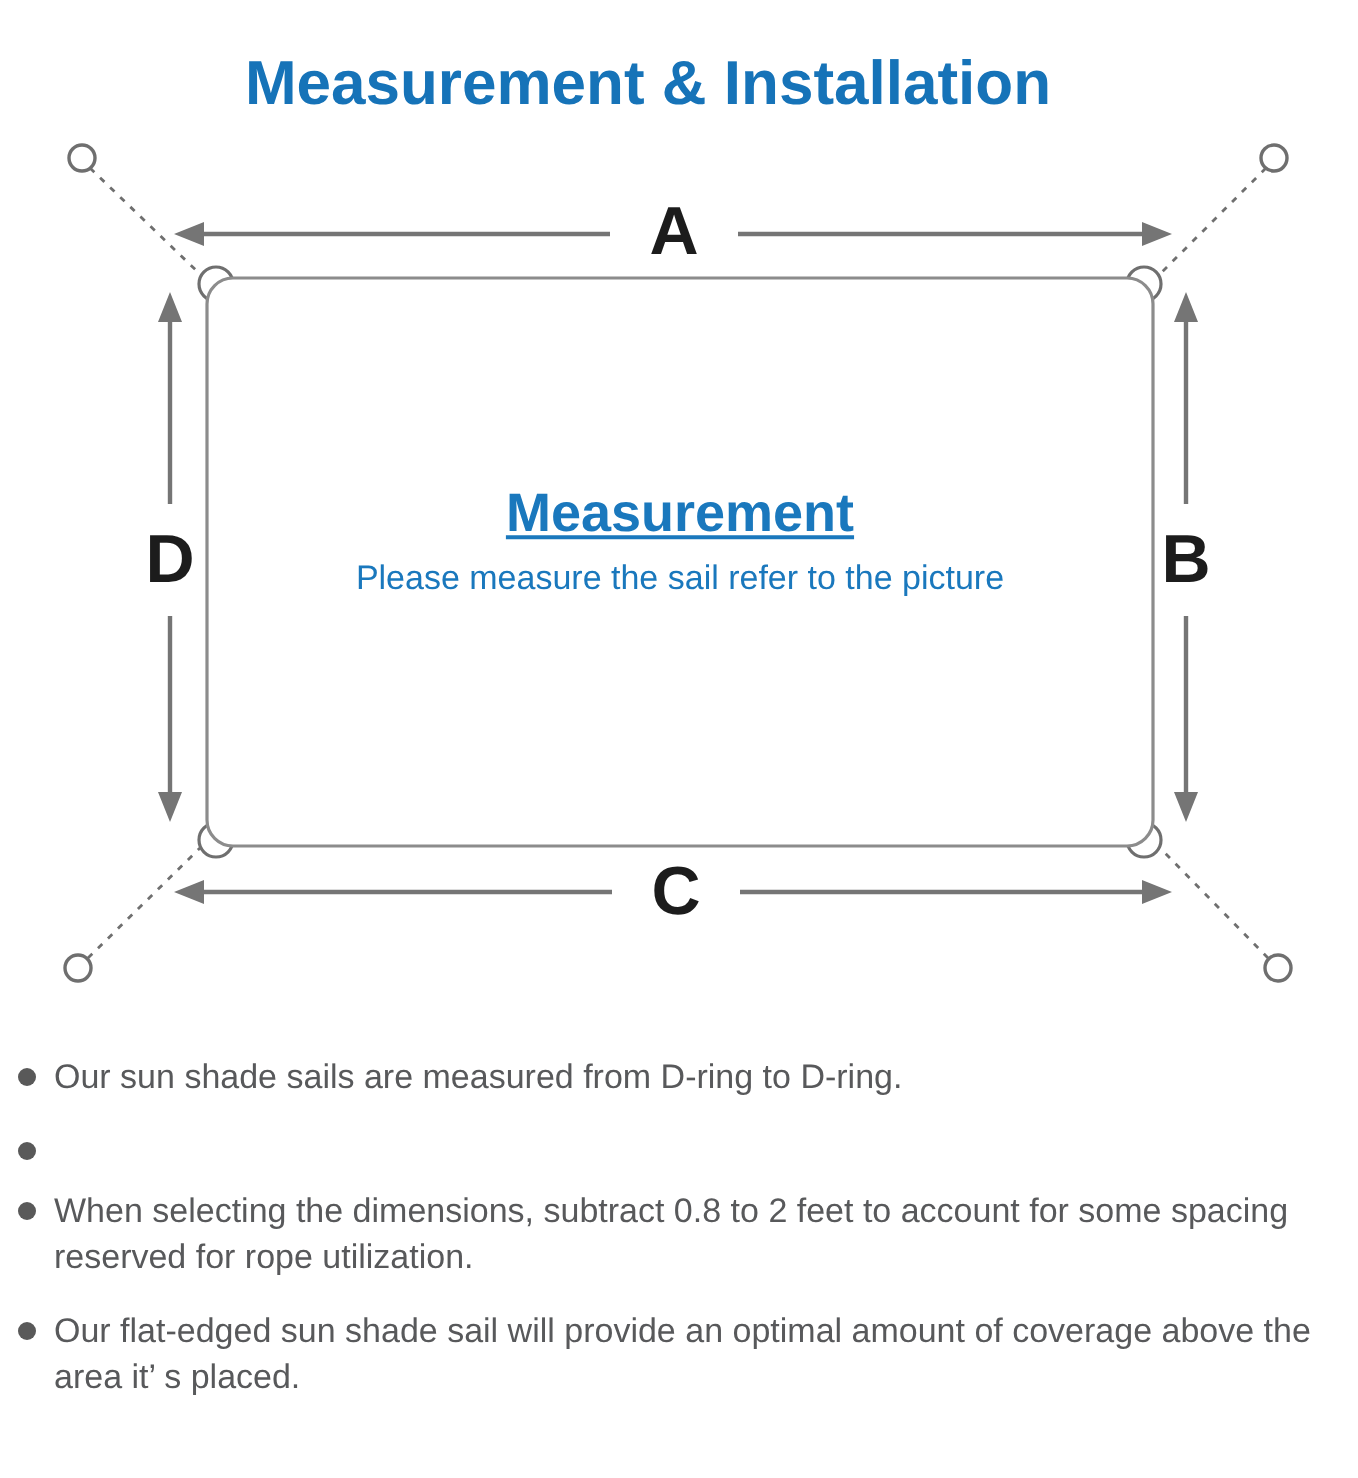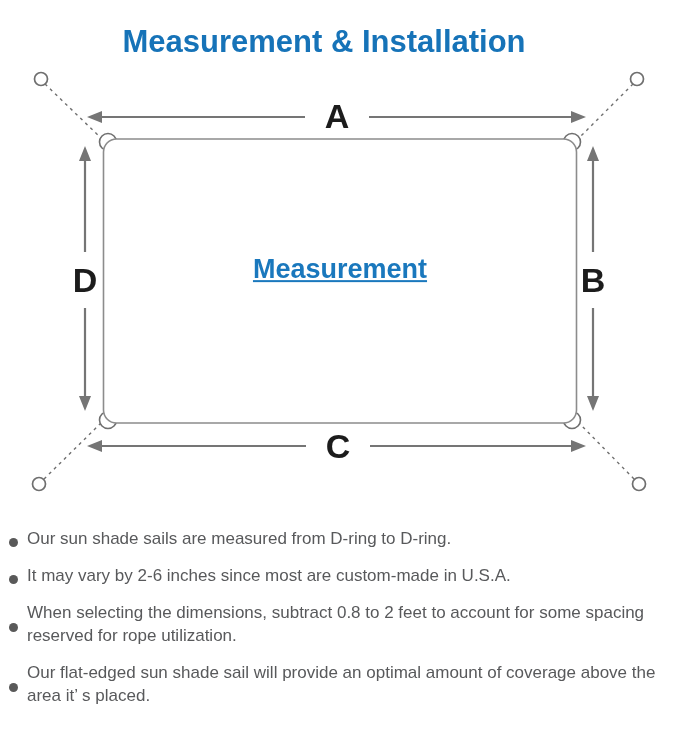--- a/index.html
+++ b/index.html
@@ -19,21 +19,21 @@
   }
   .center-text{
     position:absolute;left:340px;top:270px;transform:translate(-50%,-50%);
     text-align:center;white-space:nowrap;
   }
   .center-title{font-size:27px;font-weight:bold;color:#1a78bd;line-height:1.25;text-decoration:underline;}
   .center-subtitle{font-size:17px;color:#1a78bd;margin-top:5px;}
   .notes{
     position:absolute;left:9px;top:527px;width:666px;
   }
-  .note-row{display:flex;align-items:center;margin-bottom:14px;}
+  .note-row{display:flex;align-items:flex-start;margin-bottom:14px;}
   .note-dot{
     flex:0 0 auto;width:9px;height:9px;border-radius:50%;
     background:#595959;margin:7px 9px 0 0;
   }
   .note-text{
     font-size:17px;line-height:23px;color:#58595b;
   }
 </style>
 </head>
 <body>
@@ -89,30 +89,30 @@
   </g>
 </svg>
 
 <span class="dim-label" style="left:337px;top:116px;">A</span>
 <span class="dim-label" style="left:593px;top:280px;">B</span>
 <span class="dim-label" style="left:338px;top:446px;">C</span>
 <span class="dim-label" style="left:85px;top:280px;">D</span>
 
 <div class="center-text">
   <div class="center-title">Measurement</div>
+  <div class="center-subtitle">Please measure the sail refer to the picture</div>
 </div>
 
 <div class="notes">
   <div class="note-row">
     <span class="note-dot"></span>
     <span class="note-text">Our sun shade sails are measured from D-ring to D-ring.</span>
   </div>
   <div class="note-row">
     <span class="note-dot"></span>
-    <span class="note-text">It may vary by 2-6 inches since most are custom-made in U.S.A.</span>
   </div>
   <div class="note-row">
     <span class="note-dot"></span>
     <span class="note-text">When selecting the dimensions, subtract 0.8 to 2 feet to account for some spacing reserved for rope utilization.</span>
   </div>
   <div class="note-row">
     <span class="note-dot"></span>
     <span class="note-text">Our flat-edged sun shade sail will provide an optimal amount of coverage above the area it’ s placed.</span>
   </div>
 </div>

